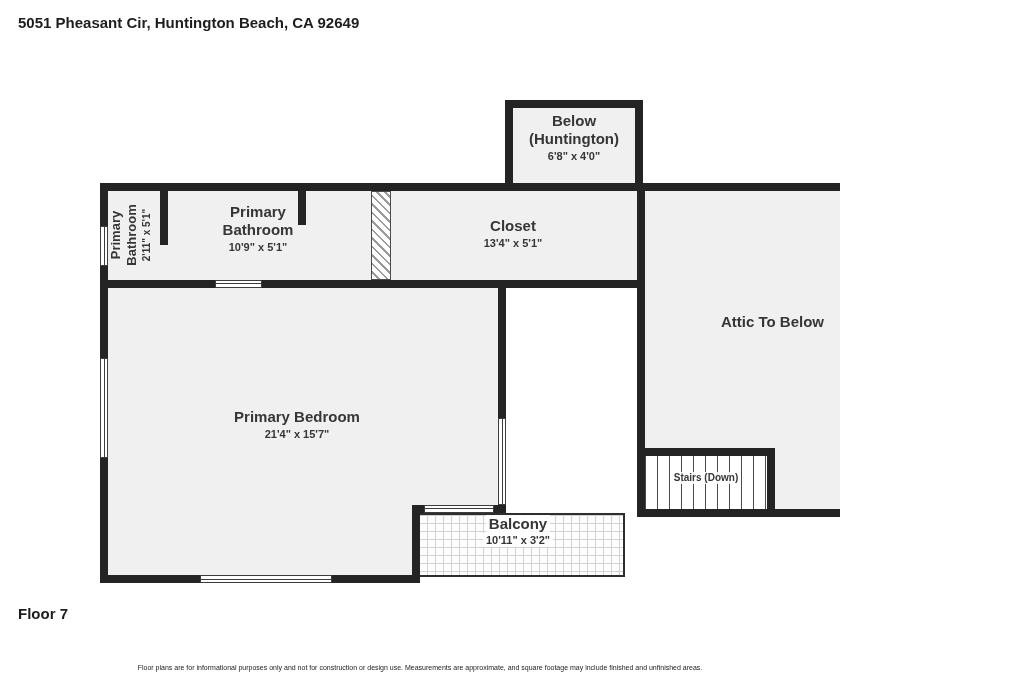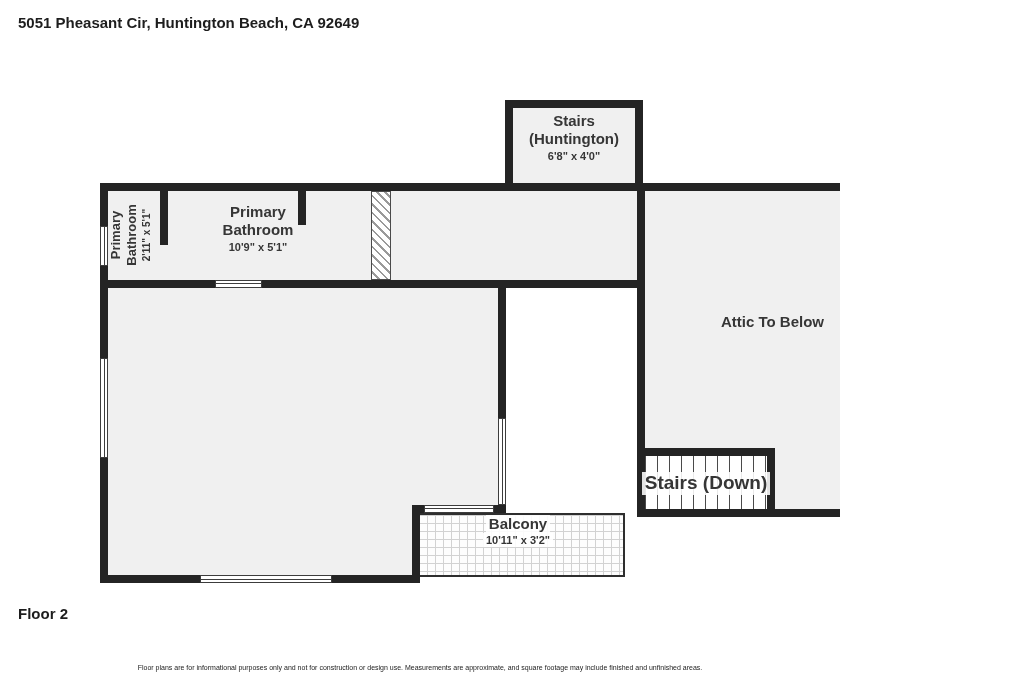--- a/index.html
+++ b/index.html
@@ -12,21 +12,21 @@
   .hatch{position:absolute;background:repeating-linear-gradient(45deg,#ffffff 0 4px,#9a9a9a 4px 6px);border:1px solid #4a4a4a;box-sizing:border-box;}
   .stairs{position:absolute;background-color:#fff;background-image:repeating-linear-gradient(to right,#4a4a4a 0 1px,transparent 1px 12px);}
   .balcony{position:absolute;border:2px solid #2e2e2e;box-sizing:border-box;background-color:#fdfdfd;
     background-image:repeating-linear-gradient(to right,#d2d2d2 0 1px,transparent 1px 8px),
                      repeating-linear-gradient(to bottom,#d2d2d2 0 1px,transparent 1px 8px);}
   .room-label{position:absolute;text-align:center;color:var(--text,#363636);}
   .room-name{font-size:15px;font-weight:700;line-height:1.2;}
   .room-dims{font-size:11px;font-weight:700;line-height:1.3;margin-top:1px;}
   .small .room-name{font-size:13px;}
   .small .room-dims{font-size:10px;}
-  .stairs-name{font-size:19px;font-weight:700;line-height:1.2;}
+  .stairs-name{font-size:10px;font-weight:700;line-height:1.2;}
   .rot{transform:rotate(-90deg);}
   .halo{width:fit-content;margin:0 auto;background:rgba(255,255,255,0.88);padding:0 3px;}
   .address{position:absolute;left:18px;top:14px;font-size:15px;font-weight:700;color:#1d1d1d;}
   .floor-label{position:absolute;left:18px;top:605px;font-size:15px;font-weight:700;color:#1d1d1d;}
   .disclaimer{position:absolute;left:0;top:664px;width:100%;text-align:center;font-size:7px;color:#222;}
 </style>
 </head>
 <body>
 
 <div class="canvas">
@@ -65,46 +65,54 @@
   <div class="wall" style="left:412px;top:505px;width:8px;height:78px;"></div>
 
   <div class="win v" style="left:100px;top:226px;width:8px;height:40px;"></div>
   <div class="win v" style="left:100px;top:358px;width:8px;height:100px;"></div>
   <div class="win h" style="left:200px;top:575px;width:132px;height:8px;"></div>
   <div class="win h" style="left:215px;top:280px;width:47px;height:8px;"></div>
   <div class="win h" style="left:424px;top:505px;width:70px;height:8px;"></div>
   <div class="win v" style="left:498px;top:418px;width:8px;height:87px;"></div>
 
   <div class="room-label" style="left:505px;top:112px;width:138px;">
-    <div class="room-name">Stairs</div>
+    <div class="room-name">Below</div>
     <div class="room-name">(Huntington)</div>
     <div class="room-dims">6'8" x 4'0"</div>
   </div>
 
   <div class="room-label small rot" style="left:84px;top:209px;width:100px;height:52px;">
     <div class="room-name">Primary Bathroom</div>
     <div class="room-dims">2'11" x 5'1"</div>
   </div>
 
   <div class="room-label" style="left:213px;top:203px;width:90px;">
     <div class="room-name">Primary Bathroom</div>
     <div class="room-dims">10'9" x 5'1"</div>
   </div>
 
+  <div class="room-label" style="left:443px;top:217px;width:140px;">
+    <div class="room-name">Closet</div>
+    <div class="room-dims">13'4" x 5'1"</div>
+  </div>
 
   <div class="room-label" style="left:645px;top:313px;width:255px;">
     <div class="room-name">Attic To Below</div>
   </div>
 
+  <div class="room-label" style="left:217px;top:408px;width:160px;">
+    <div class="room-name">Primary Bedroom</div>
+    <div class="room-dims">21'4" x 15'7"</div>
+  </div>
 
   <div class="room-label" style="left:637px;top:472px;width:138px;">
     <div class="stairs-name halo">Stairs (Down)</div>
   </div>
 
   <div class="room-label" style="left:418px;top:515px;width:200px;">
     <div class="room-name halo">Balcony</div>
     <div class="room-dims halo">10'11" x 3'2"</div>
   </div>
 
-  <div class="floor-label">Floor 2</div>
+  <div class="floor-label">Floor 7</div>
   <div class="disclaimer">Floor plans are for informational purposes only and not for construction or design use. Measurements are approximate, and square footage may include finished and unfinished areas.</div>
 
 </div>
 
 </body></html>

